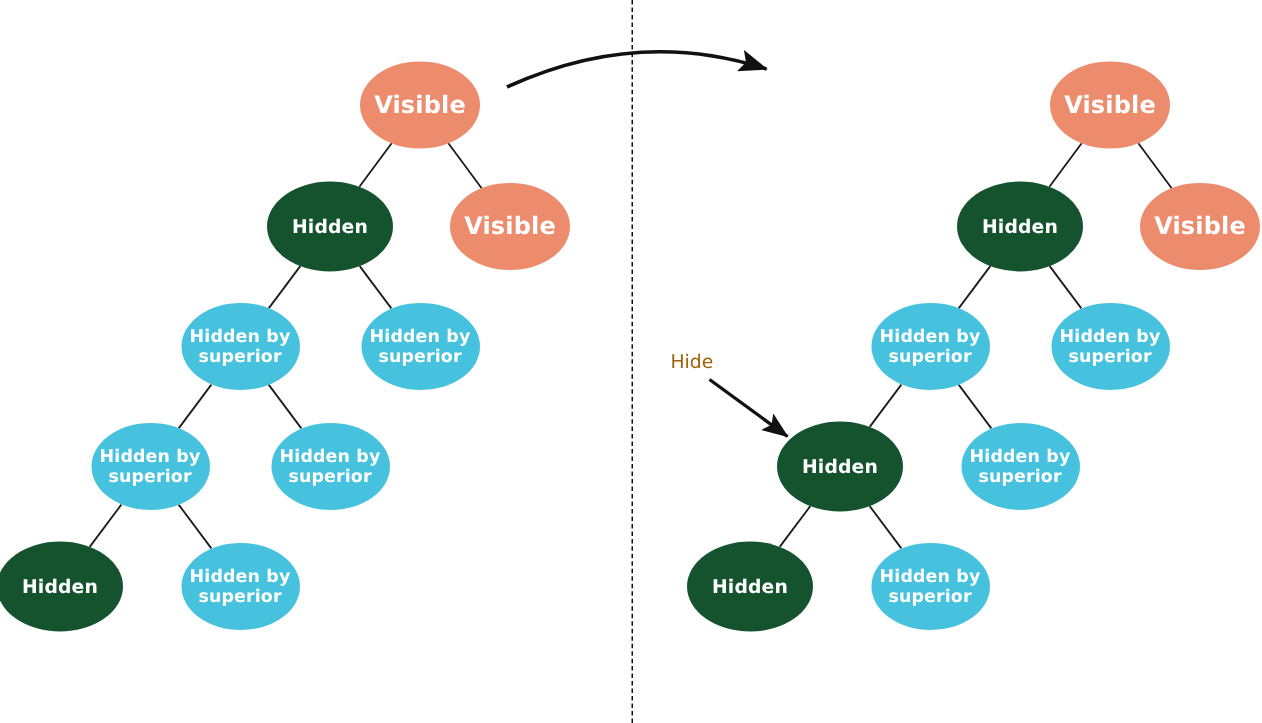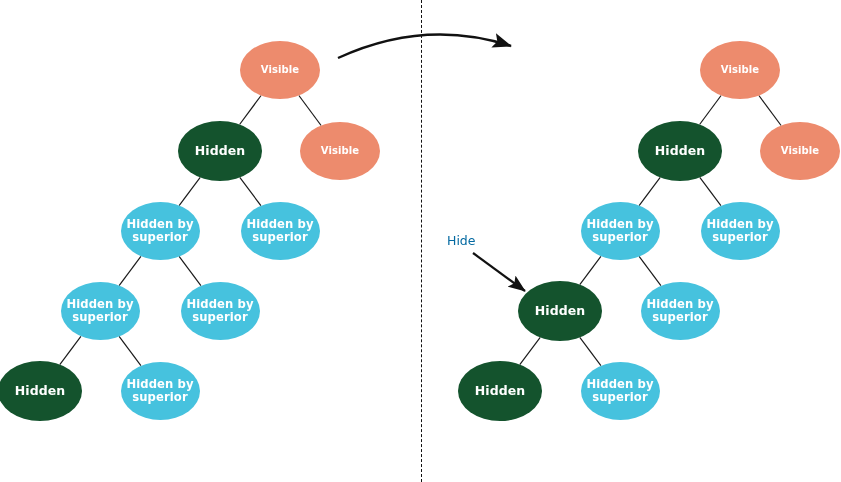--- a/index.html
+++ b/index.html
@@ -44,35 +44,35 @@
     display: block;
     width: 100%;
     padding: 0 2px;
     box-sizing: border-box;
   }
   .n-visible  { background: #ed8b6d; }
   .n-hidden   { background: #14532d; }
   .n-inherit  { background: #46c2de; }
 
   .size-lg  { width: 84px;  height: 60px; font-size: 12.5px; }
-  .size-md  { width: 80px;  height: 58px; font-size: 10px; justify-content: flex-end; }
+  .size-md  { width: 80px;  height: 58px; font-size: 16px; justify-content: flex-end; }
   .size-sm  { width: 79px;  height: 58px; font-size: 11.6px; }
 
   .divider {
     position: absolute;
     top: 0;
     height: 482px;
     width: 0;
     border-left: 1.4px dashed #111111;
   }
   .hide-label {
     position: absolute;
     font-size: 12.5px;
     font-weight: 400;
-    color: #0369a1;
+    color: #a16207;
     white-space: nowrap;
   }
 </style>
 </head>
 <body>
 
 <div id="stage">
 
   <svg id="edges" viewBox="0 0 841 482" xmlns="http://www.w3.org/2000/svg">
     <defs>

